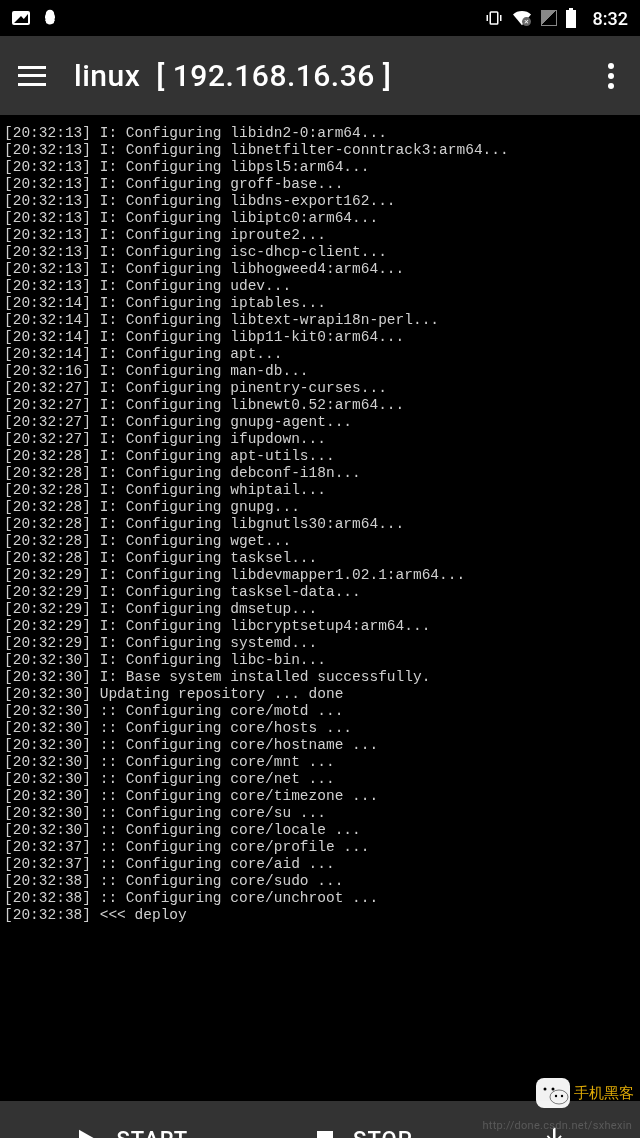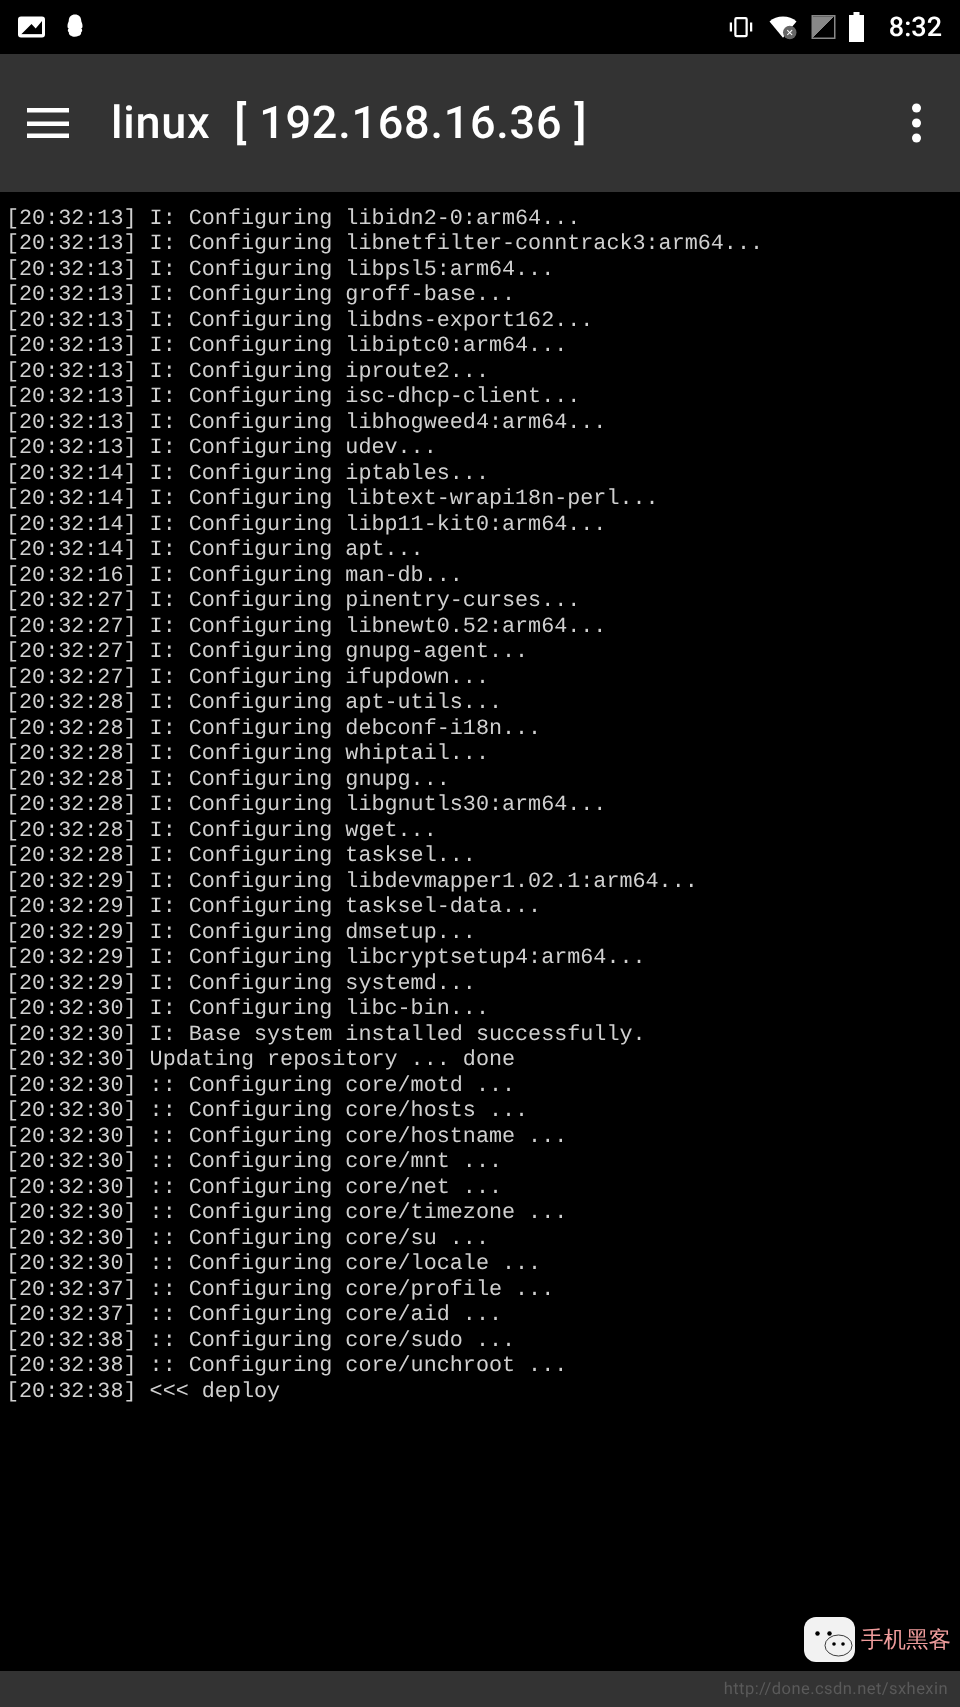--- a/index.html
+++ b/index.html
@@ -16,21 +16,21 @@
     background: #000;
     display: flex;
     align-items: center;
     padding: 0 12px;
     font-size: 18px;
   }
   .status-left { display: flex; gap: 10px; align-items: center; }
   .status-right { margin-left: auto; display: flex; gap: 8px; align-items: center; }
   .status-right .clock { font-weight: 500; margin-left: 8px; }
   .app-bar {
-    height: 92px;
+    height: 79px;
     background: #333333;
     display: flex;
     align-items: center;
     padding: 0 18px;
     gap: 28px;
   }
   .ham { width: 28px; height: 20px; display: flex; flex-direction: column; justify-content: space-between; cursor: pointer; }
   .ham span { display: block; height: 3px; background: #fff; }
   .title {
     font-size: 30px;
@@ -84,21 +84,21 @@
     align-items: center;
     gap: 4px;
     opacity: 0.95;
   }
   .wechat-bubble {
     width: 34px; height: 30px;
     background: #fff;
     border-radius: 8px;
     position: relative;
   }
-  .stamp-txt { font-size: 15px; color:#fca5a5; }
+  .stamp-txt { font-size: 15px; color:#eab308; }
   .wm {
     position: absolute;
     bottom: 6px;
     right: 8px;
     font-size: 11px;
     color: #5a5a5a;
     letter-spacing: 0.3px;
   }
   .noti-img {
     width: 18px; height: 14px; background: #fff; border-radius: 2px; position: relative;

